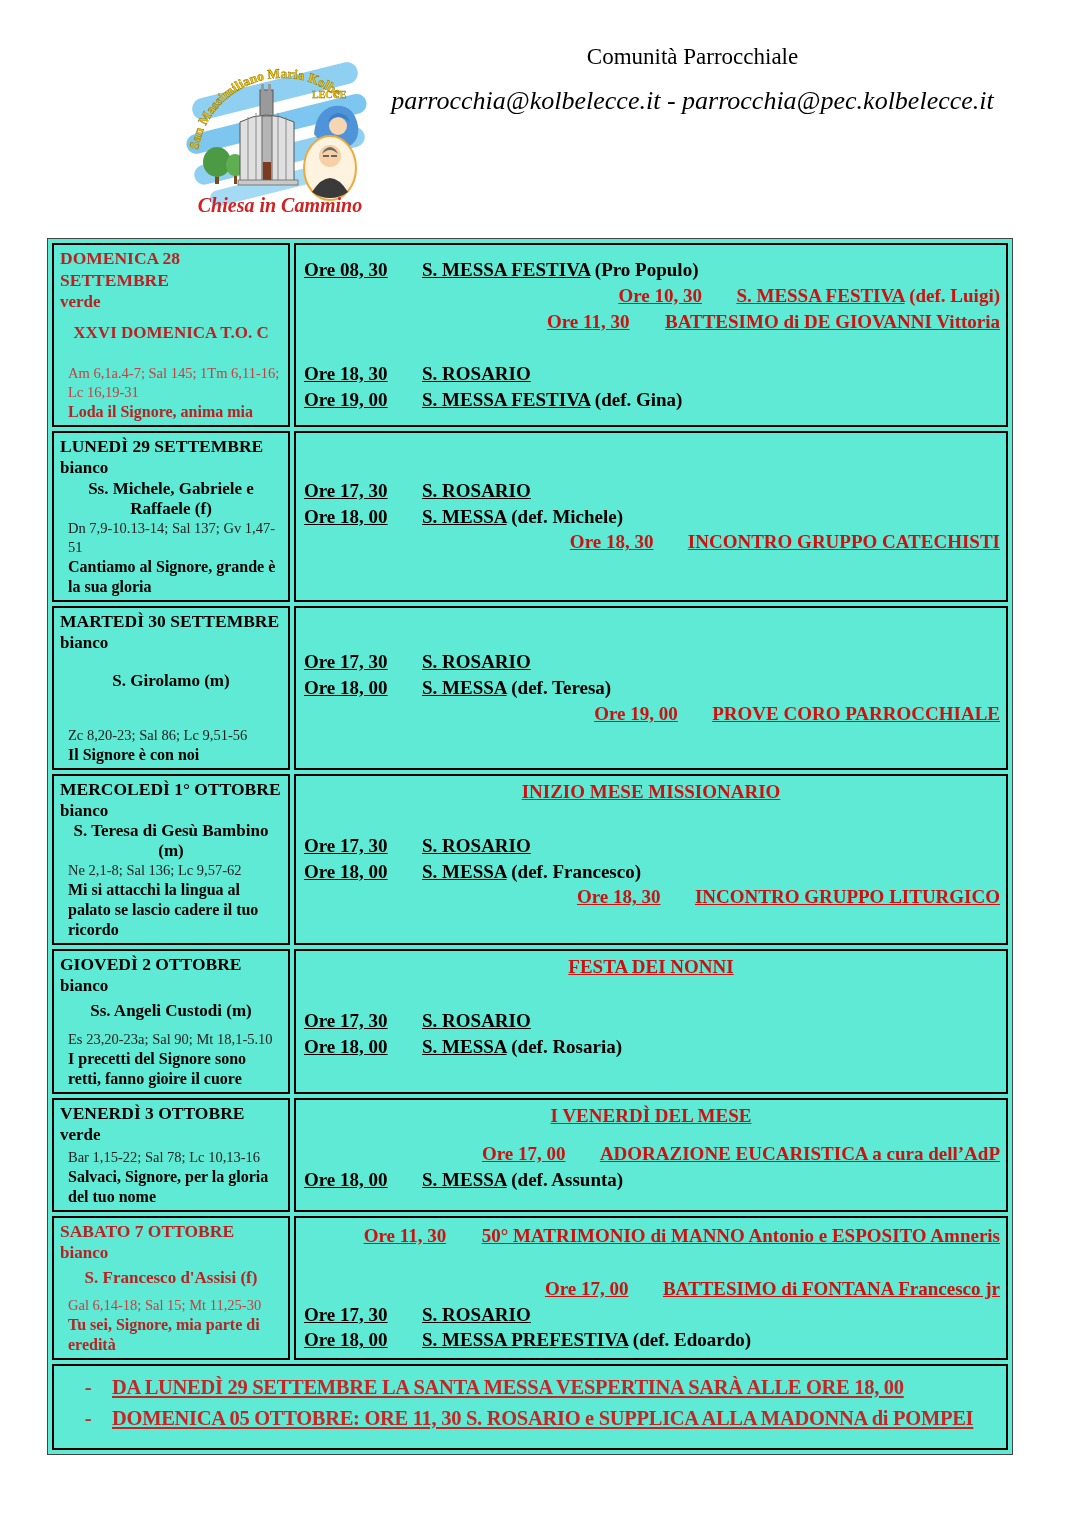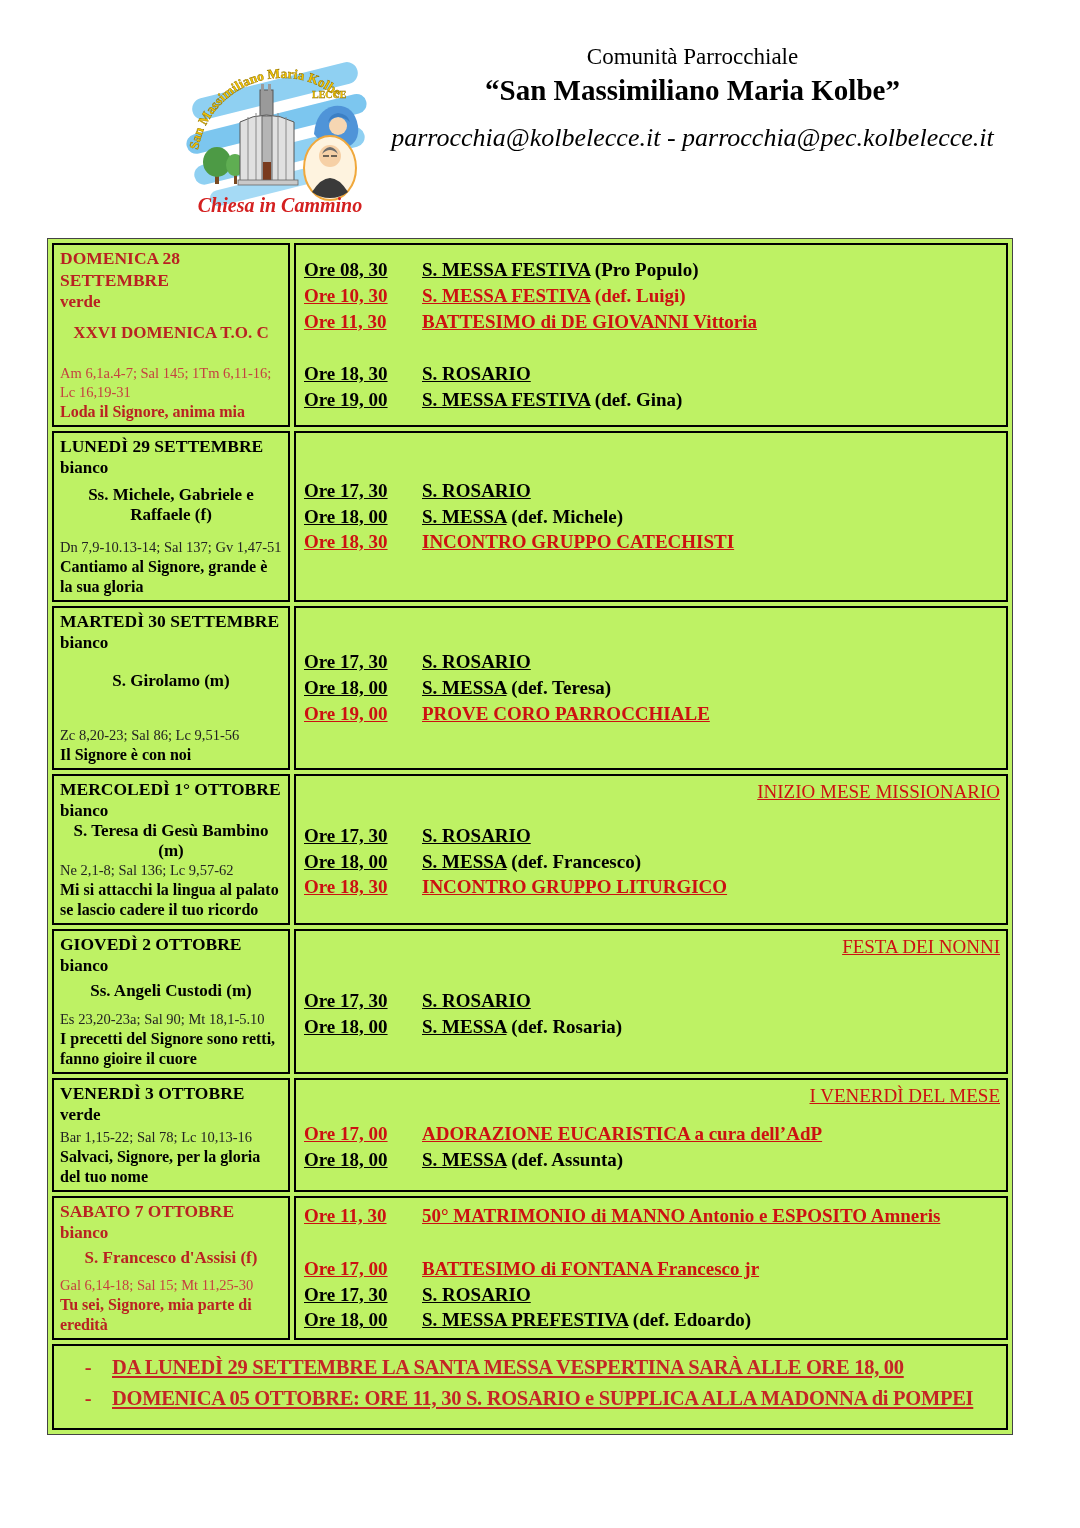--- a/index.html
+++ b/index.html
@@ -15,52 +15,52 @@
   .header-text { position:absolute; left:370px; top:0; width:645px; text-align:center; }
   .h-line1 { font-size:23px; margin-top:8px; }
   .h-line2 { font-size:29px; font-weight:bold; margin-top:4px; }
   .h-line3 { font-size:24px; margin-top:6px; }
   .h-line4 { font-size:26px; font-style:italic; margin-top:16px; }
   .h-line5 { font-size:24px; font-style:italic; margin-top:4px; }
   
   table.schedule {
     position:absolute; left:47px; top:238px; width:966px;
     border-collapse:separate; border-spacing:4px;
-    border:1px solid #444; background:#bef264;
+    border:1px solid #444; background:#5eead4;
   }
   td { border:2px solid #000; vertical-align:top; padding:3px 6px; }
   td.day-info { width:238px; }
   .cell-inner { height:100%; display:flex; flex-direction:column; }
   
   tr:nth-child(1) td { height:184px; }
   tr:nth-child(2) td { height:171px; }
   tr:nth-child(3) td { height:164px; }
   tr:nth-child(4) td { height:145px; }
   tr:nth-child(5) td { height:145px; }
   tr:nth-child(6) td { height:114px; }
   tr:nth-child(7) td { height:144px; }
   tr:nth-child(8) td { height:76px; }
   
   .day-title { font-size:17.5px; font-weight:bold; line-height:1.25; }
   .day-color { font-size:17px; font-weight:bold; line-height:1.2; }
   .feast { font-size:17px; font-weight:bold; text-align:center; margin:auto 0; padding:0 2px; }
-  .bottom-block { margin-top:auto; }
+  .bottom-block { margin-top:auto;margin-left:8px; }
   .readings { font-size:14.5px; line-height:1.3; color:#222; }
   .antiphon { font-size:16px; font-weight:bold; line-height:1.25; }
   .red-day .day-title, .red-day .day-color, .red-day .feast, .red-day .antiphon { color:#b92222; }
   .red-day .readings { color:#c54040; }
   
-  .banner { color:#cc1111; font-weight:normal; font-size:19px; text-align:right;
+  .banner { color:#cc1111; font-weight:bold; font-size:19px; text-align:center;
             text-decoration:underline; padding-top:2px; }
   .events { flex:1; display:flex; flex-direction:column; justify-content:center; padding-left:2px; }
   .event { display:flex; font-size:19px; line-height:1.36; }
   .event .time { min-width:118px; font-weight:bold; text-decoration:underline; white-space:nowrap; }
   .event .desc { font-weight:bold; }
   .event .main { text-decoration:underline; }
-  .event.red { color:#cc1111; }
+  .event.red { color:#cc1111;justify-content:flex-end; }
   .event.gap { margin-top:27px; }
   
   td.notes-cell { vertical-align:middle; padding:6px 10px 14px 10px; }
   .note { display:flex; color:#c42525; font-weight:bold; font-size:20.5px; line-height:1.5;
           letter-spacing:-0.3px; }
   .note .dash { width:48px; text-align:center; flex:none; }
   .note .note-text { text-decoration:underline; }
 </style>
 </head>
 <body>
@@ -115,21 +115,20 @@
         <line x1="141" y1="114" x2="147" y2="114" stroke="#333" stroke-width="1.4"></line>
         <line x1="149" y1="114" x2="155" y2="114" stroke="#333" stroke-width="1.4"></line>
         <path d="M 130 150 Q 148 122 166 150 Q 158 156 148 156 Q 138 156 130 150 Z" fill="#3a3a3a"></path>
       </g>
 
       <text x="98" y="170" text-anchor="middle" font-size="20" font-weight="bold" font-style="italic" fill="#d42020">Chiesa in Cammino</text>
     </svg>
   </div>
   <div class="header-text">
     <div class="h-line1">Comunità Parrocchiale</div>
-    <div class="h-line2">“San Massimiliano Maria Kolbe”</div>
     <div class="h-line4">parrocchia@kolbelecce.it - parrocchia@pec.kolbelecce.it</div>
   </div>
 </div>
 
 <table class="schedule">
   <tbody>
       <tr class="day-row">
         <td class="day-info red-day">
           <div class="cell-inner">
             <div class="day-title">DOMENICA 28 SETTEMBRE</div>

